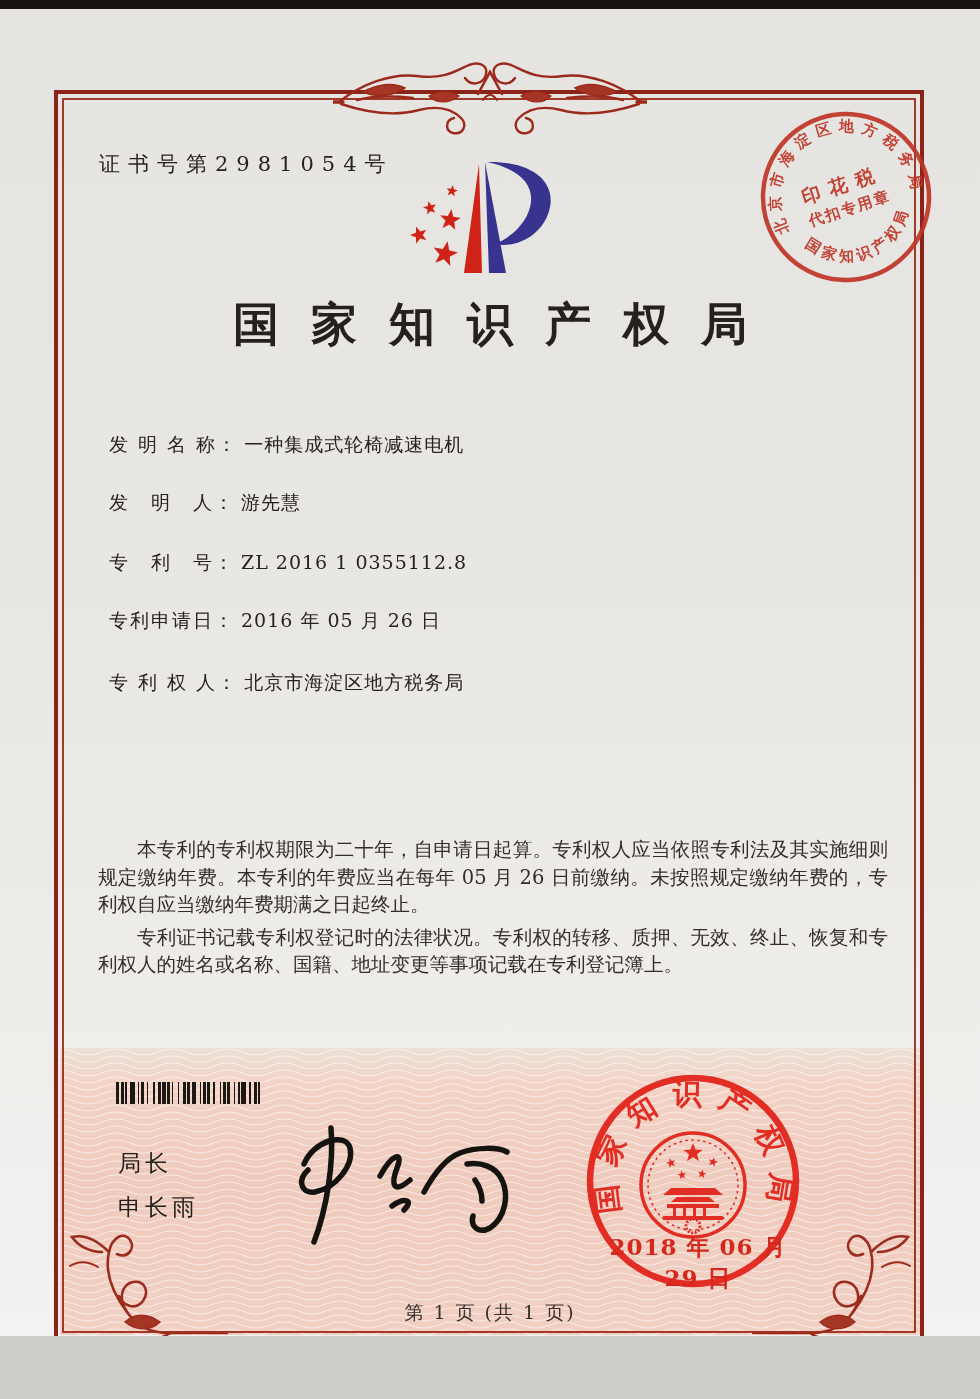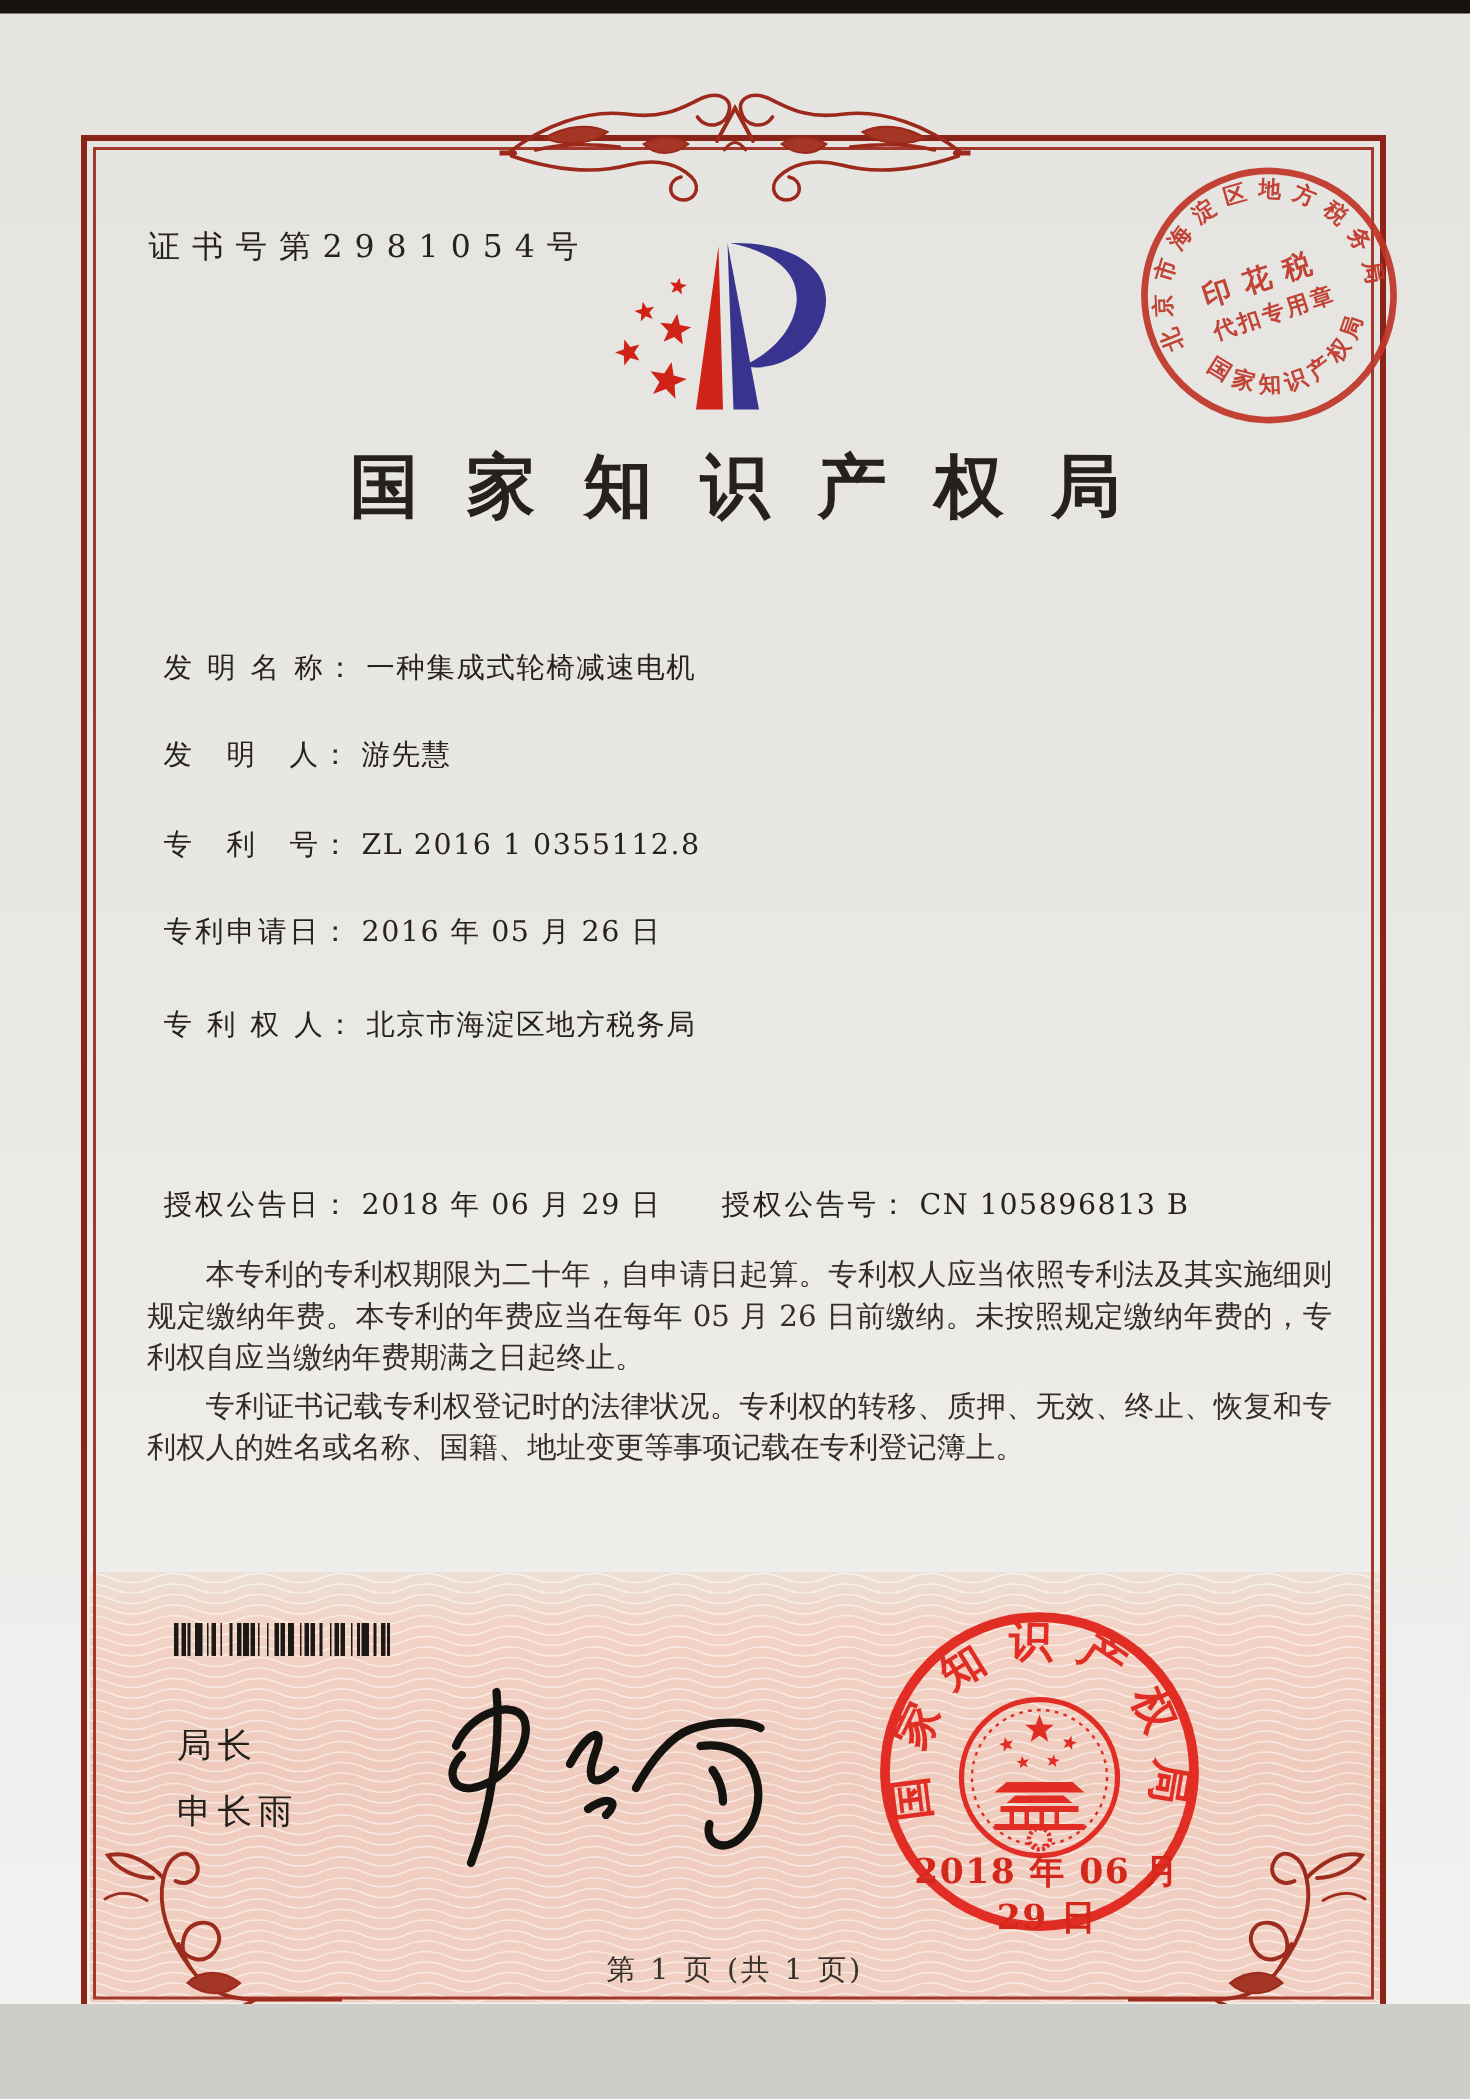--- a/index.html
+++ b/index.html
@@ -178,26 +178,20 @@
   </div>
   <div class="field-row" style="top:550px;">
     <span class="field-label">专　利　号：</span><span class="field-value">ZL 2016 1 0355112.8</span>
   </div>
   <div class="field-row" style="top:608px;">
     <span class="field-label">专利申请日：</span><span class="field-value">2016 年 05 月 26 日</span>
   </div>
   <div class="field-row" style="top:670px;">
     <span class="field-label">专 利 权 人：</span><span class="field-value">北京市海淀区地方税务局</span>
   </div>
-  <div class="field-row" style="top:790px;width:750px;">
-    <span class="field-label">授权公告日：</span><span class="field-value">2018 年 06 月 29 日</span>
-    <span class="field-pair2">
-      <span class="field-label">授权公告号：</span><span class="field-value">CN 105896813 B</span>
-    </span>
-  </div>
 
   <div class="paras">
     <p>本专利的专利权期限为二十年，自申请日起算。专利权人应当依照专利法及其实施细则规定缴纳年费。本专利的年费应当在每年 05 月 26 日前缴纳。未按照规定缴纳年费的，专利权自应当缴纳年费期满之日起终止。</p>
     <p>专利证书记载专利权登记时的法律状况。专利权的转移、质押、无效、终止、恢复和专利权人的姓名或名称、国籍、地址变更等事项记载在专利登记簿上。</p>
   </div>
 
   <div class="barcode" id="barcode">
       <div style="width: 3.1px; background: rgb(28, 24, 20);"></div>
       <div style="width: 1.55px; background: transparent;"></div>
       <div style="width: 3.1px; background: rgb(28, 24, 20);"></div>

